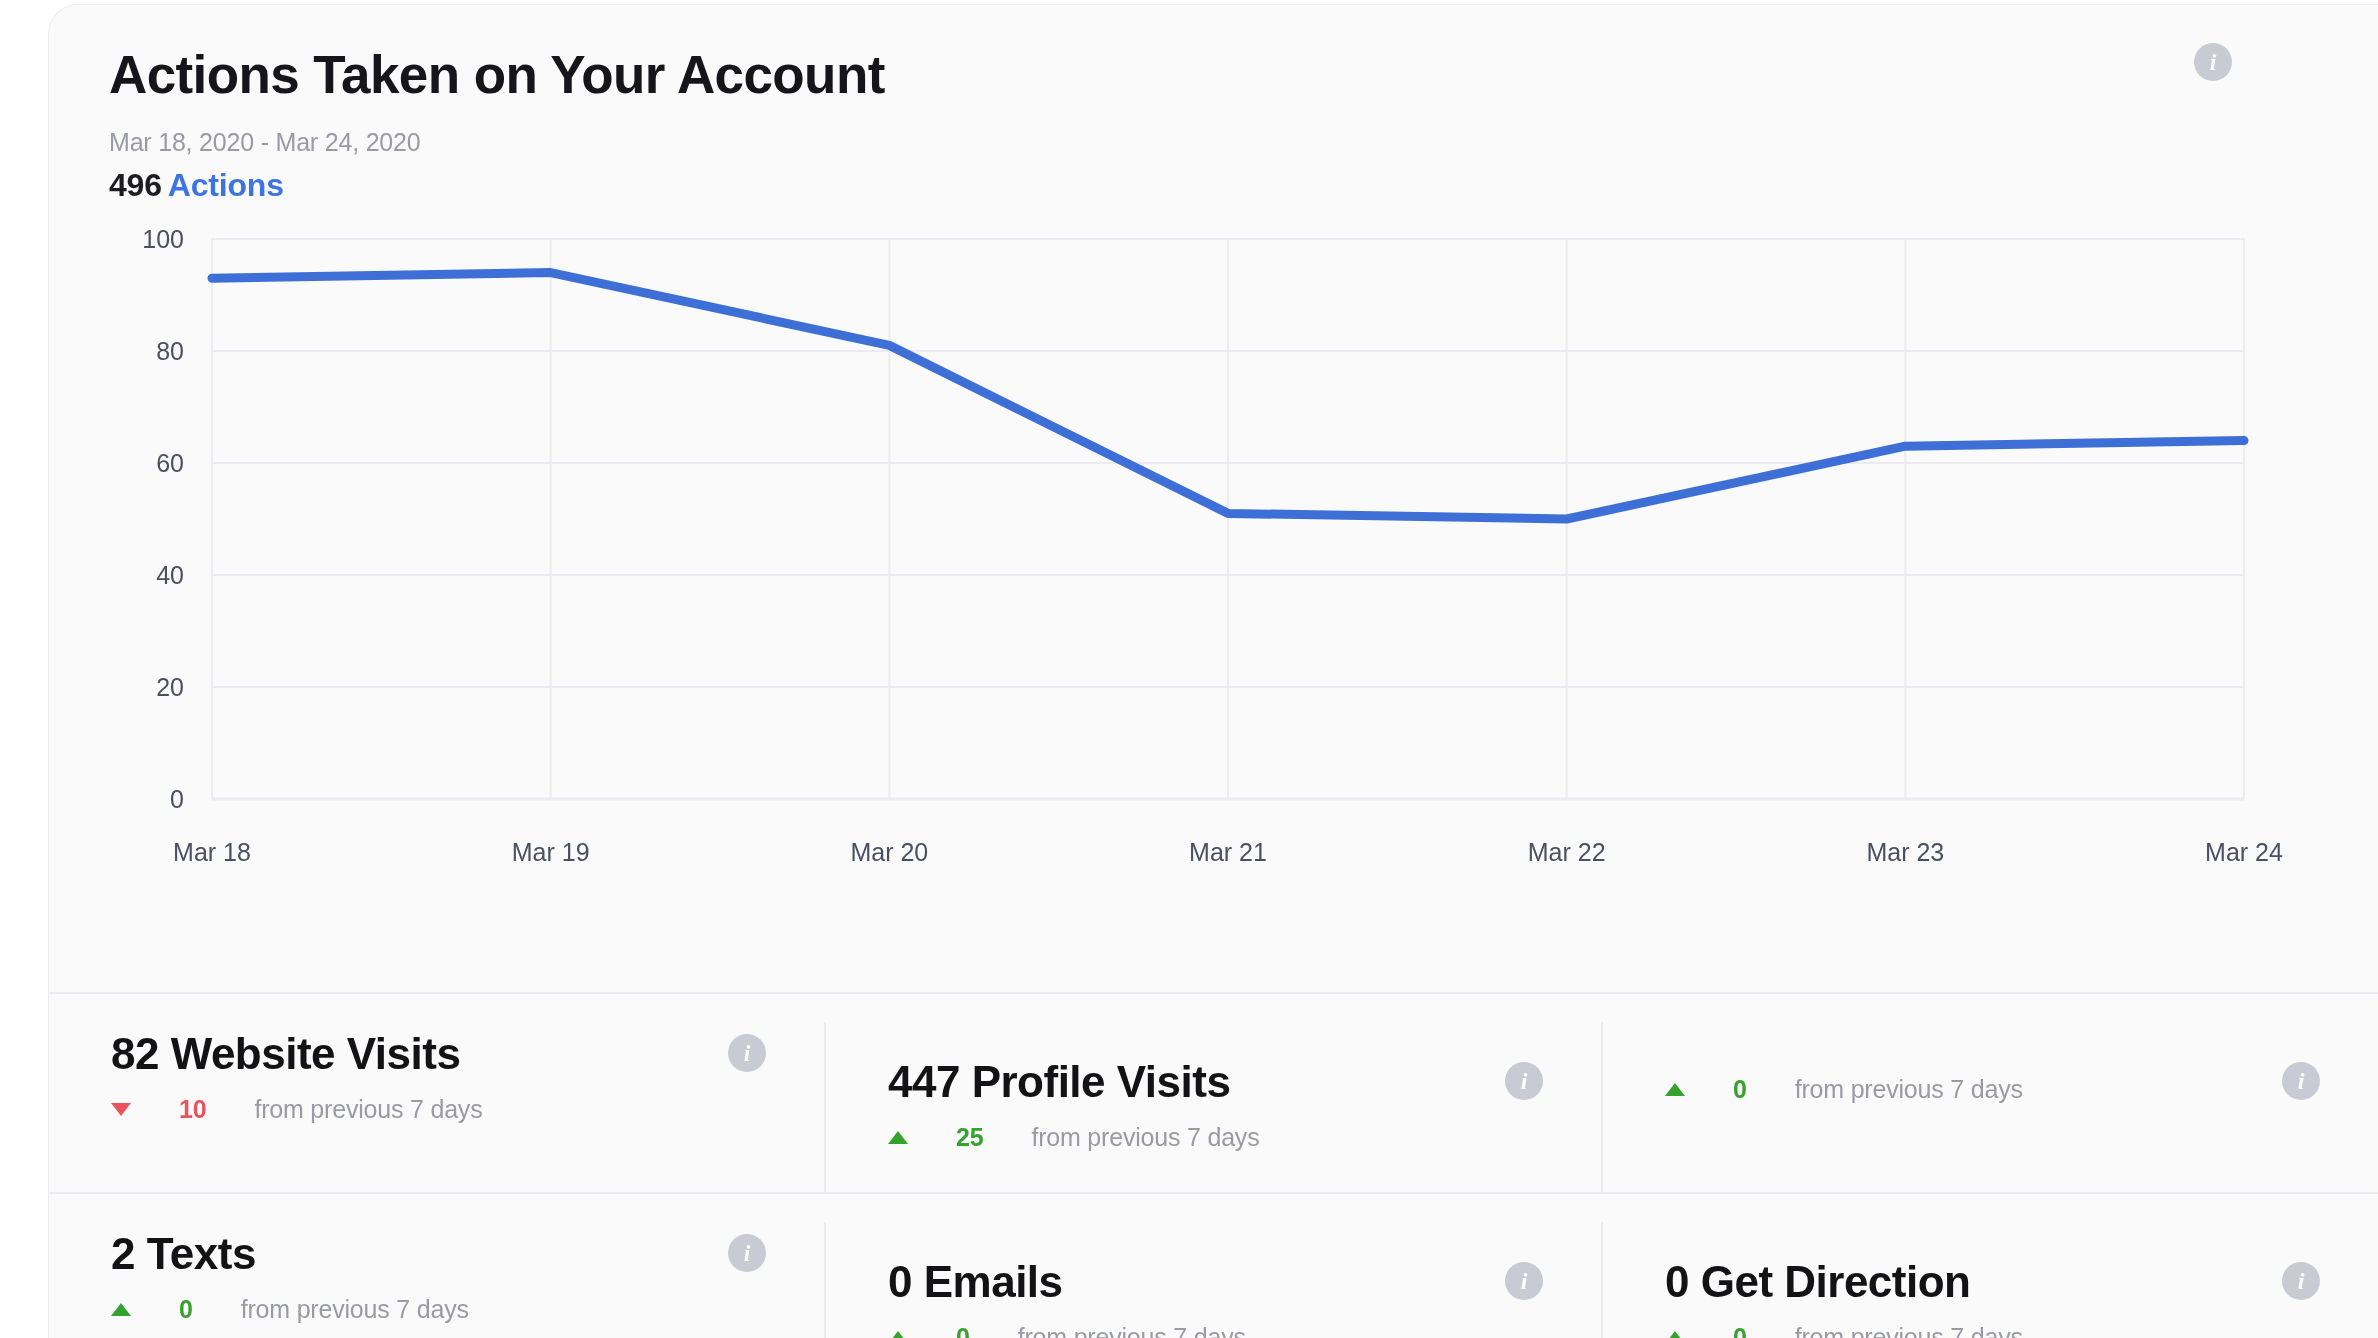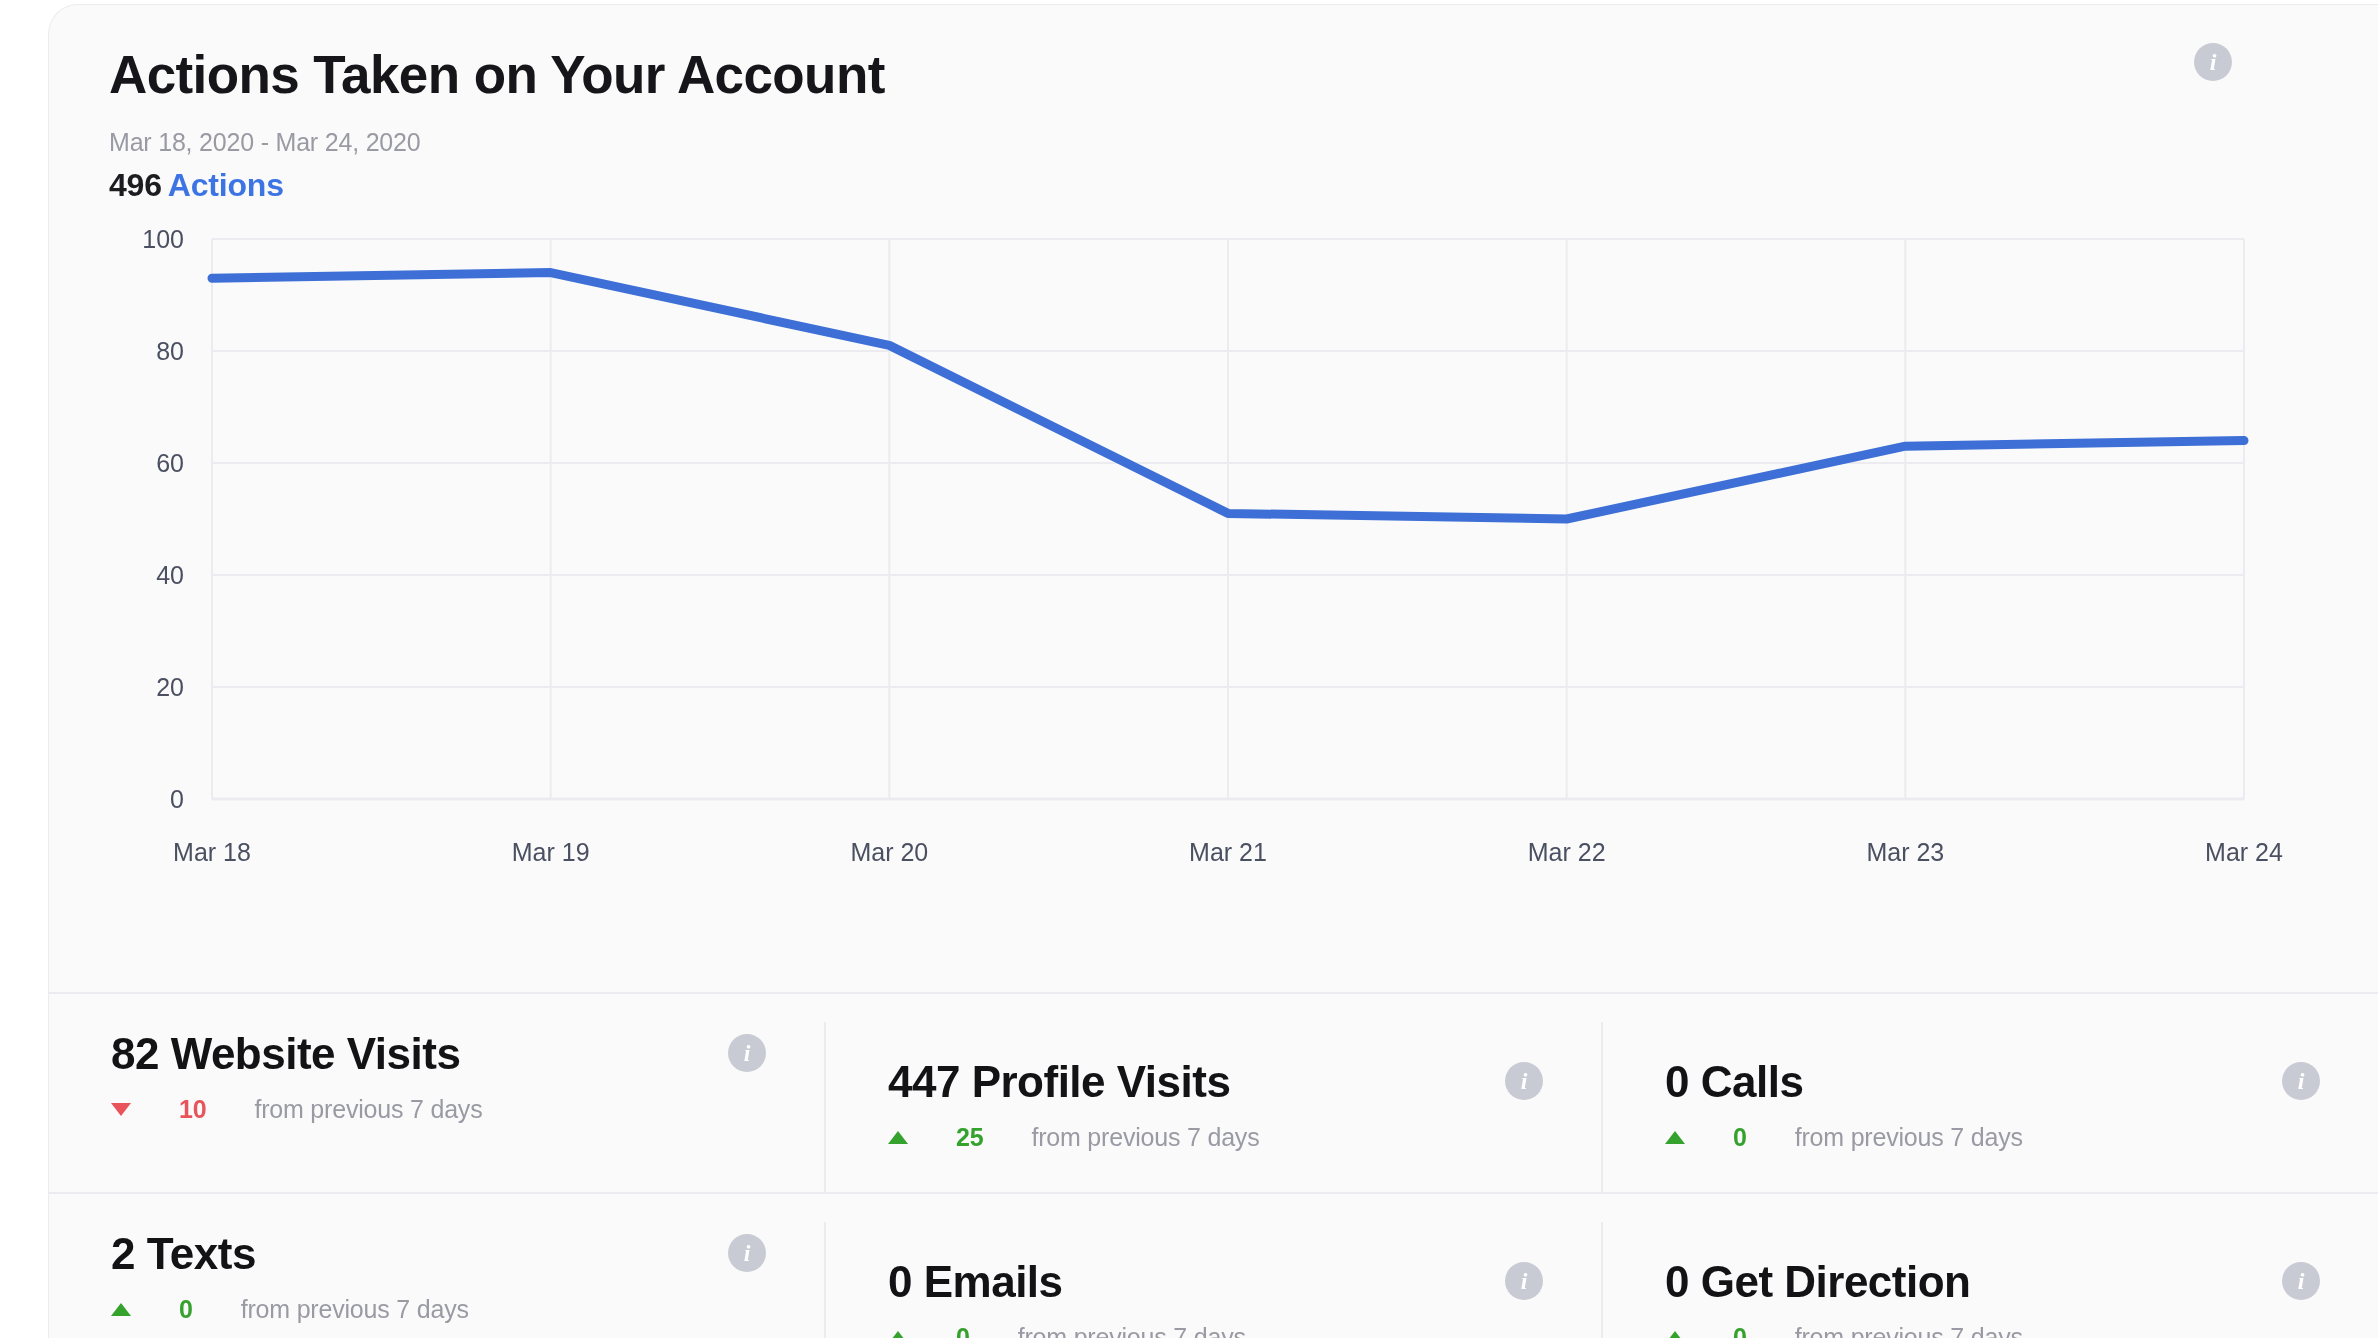--- a/index.html
+++ b/index.html
@@ -194,21 +194,20 @@
           <div class="stat-cell">
             <div class="stat-title">447 Profile Visits</div>
             <div class="stat-sub">
               <span class="tri up"></span>
               <span class="delta up">25</span>
               <span>from previous 7 days</span>
             </div>
             <div class="info-badge cell-info">i</div>
           </div>
           <div class="stat-cell">
-            <div class="stat-title">0 Calls</div>
             <div class="stat-sub">
               <span class="tri up"></span>
               <span class="delta up">0</span>
               <span>from previous 7 days</span>
             </div>
             <div class="info-badge cell-info">i</div>
           </div>
         </div>
         <div class="stat-row">
           <div class="stat-cell">

